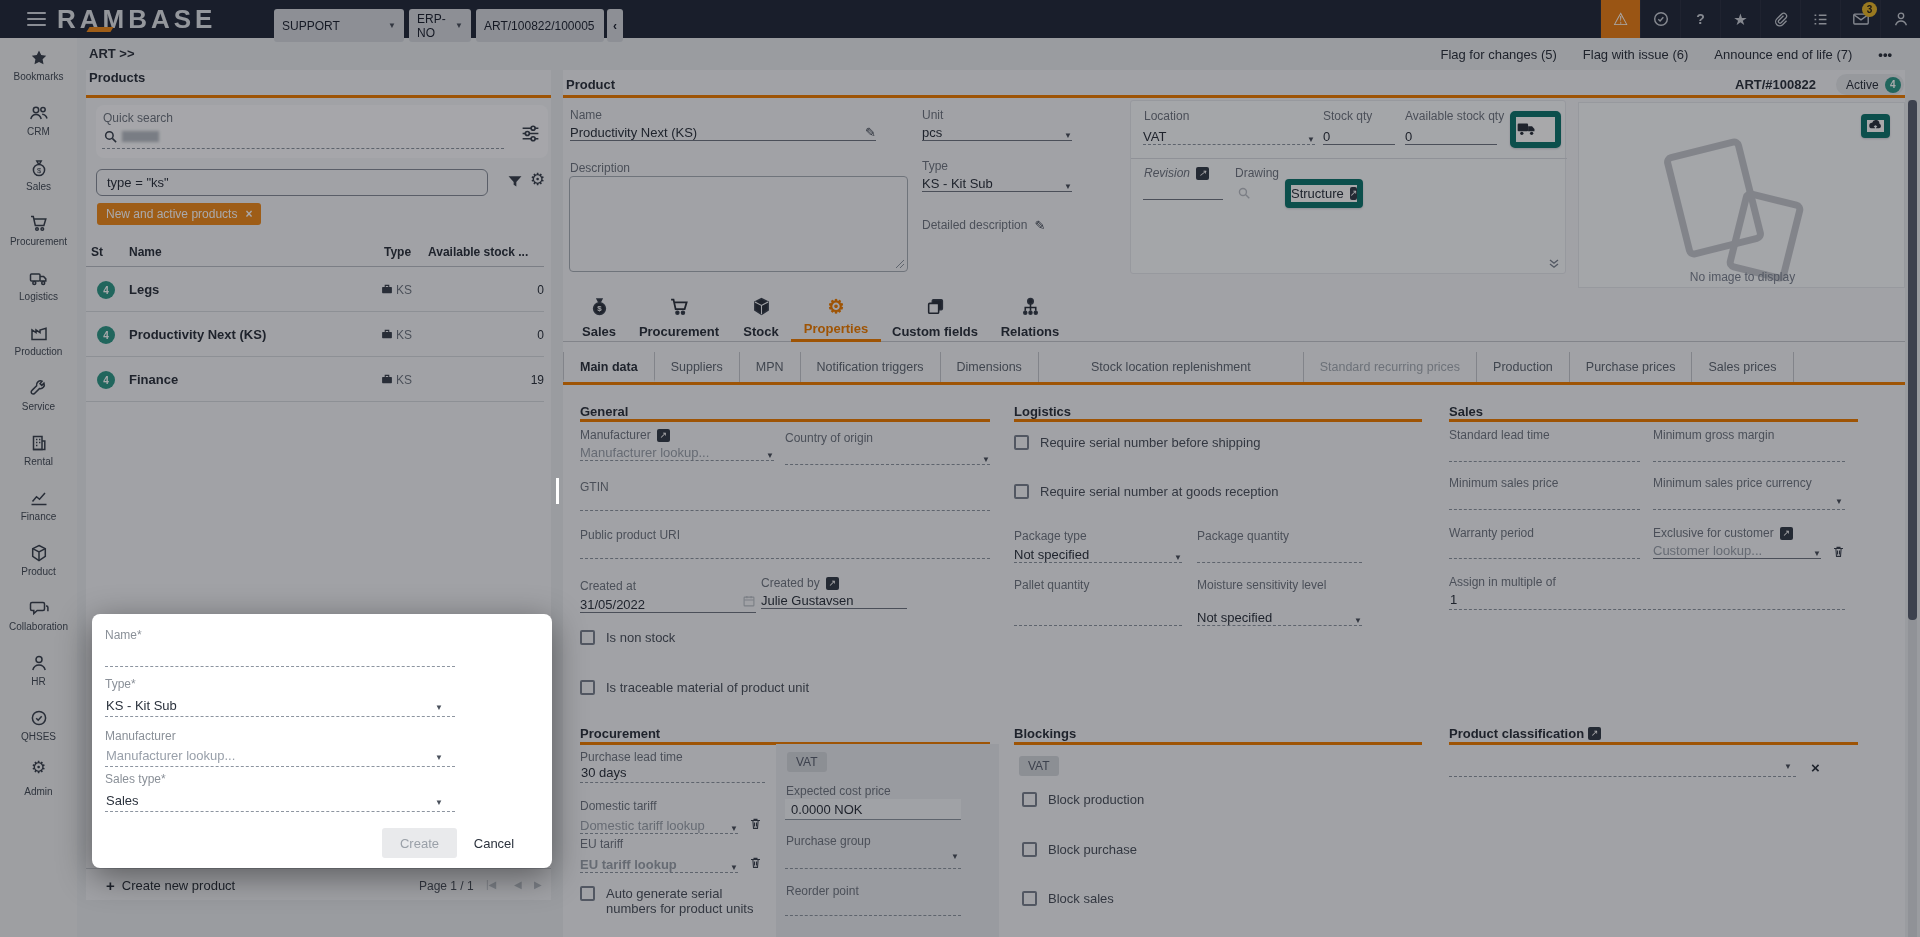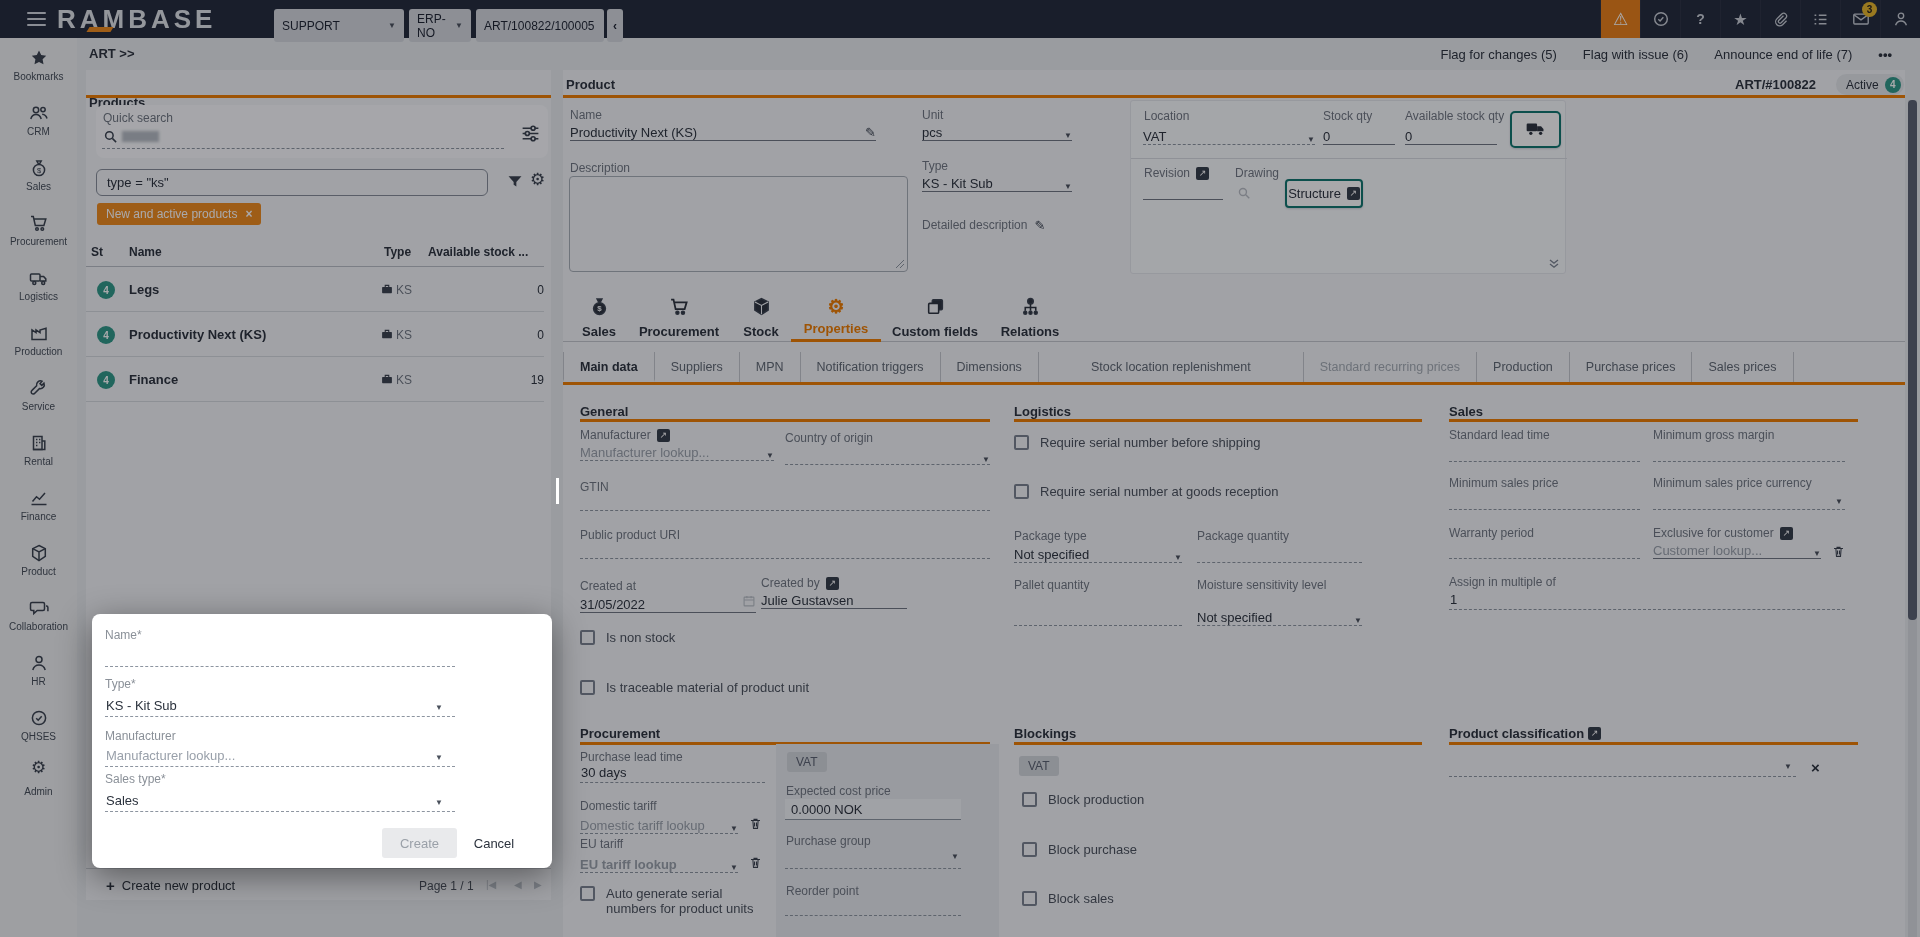--- a/index.html
+++ b/index.html
@@ -46,21 +46,21 @@
   .frow{ display:flex; align-items:flex-end; justify-content:space-between; height:19px; }
   .ext{ display:inline-block; width:13px; height:13px; background:#343c49; color:#fff; border-radius:2px; font-size:9px; line-height:13px; text-align:center; vertical-align:-2px;}
   .edit{ font-size:13px; color:var(--icon); }
   .cb{ width:15px; height:15px; border:2px solid #7a8290; border-radius:2px; flex:none; cursor:pointer;}
   .chkrow{ display:flex; gap:11px; align-items:flex-start; font-size:13px; color:#4a515c;}
   .chip{ display:inline-flex; align-items:center; gap:8px; background:var(--orange2); color:#fff; font-size:12px; border-radius:3px; padding:0 9px; height:22px; cursor:pointer;}
   .gchip{ display:inline-block; background:#d3d7dc; color:#5a6170; font-size:12px; border-radius:3px; padding:3px 9px;}
   .sech{ font-size:13px; font-weight:bold; color:var(--dark); }
   .status{ width:18px; height:18px; border-radius:50%; background:var(--teal); color:#fff; font-size:10px; font-weight:bold; display:flex; align-items:center; justify-content:center;}
   .trash svg{ stroke:var(--icon); fill:none; stroke-width:1.4;}
-  .btnlike{ background:#fdfdfe; border:2px solid #0f766e; border-radius:5px; box-shadow:0 1px 2px rgba(30,40,60,.18); display:flex; align-items:center; justify-content:center; cursor:pointer;}
+  .btnlike{ background:#fdfdfe; border:6px solid #0f766e; border-radius:5px; box-shadow:0 1px 2px rgba(30,40,60,.18); display:flex; align-items:center; justify-content:space-between; cursor:pointer;}
   
   .mtab{ position:absolute; top:0; display:flex; flex-direction:column; align-items:center; gap:4px; cursor:pointer;}
   .mtab span{ font-size:13px; font-weight:bold; color:var(--dark); }
   .mtab.on span{ color:var(--orange); }
   .subtabs{ position:absolute; display:flex; border-bottom:3px solid var(--orange); }
   .stab{ height:30px; line-height:30px; padding:0 16px; font-size:12.5px; color:#5f6772; border-right:1px solid #c3c7cc; cursor:pointer; white-space:nowrap;}
   .stab.on{ font-weight:bold; color:var(--dark); border-left:1px solid #c3c7cc; margin-bottom:-3px; border-bottom:3px solid transparent; background:var(--panel);}
   .stab.dis{ color:#a3aab2; }
   
   .dim{ position:absolute; inset:0; background:rgba(8,10,14,.35); z-index:40; }
@@ -242,21 +242,21 @@
         </svg></span>
     <span>QHSES</span>
   </div>
   <div class="sbitem">
     <span class="sv" style="font-size:17px;color:#39414e;">⚙</span>
     <span>Admin</span>
   </div>
 </nav>
 
 <section class="panel" style="left:86px;top:70px;width:465px;height:830px;">
-  <div class="ptitle abs" style="left:3px;top:25px;">Products</div>
+  <div class="ptitle abs" style="left:3px;top:0;">Products</div>
   <div class="orule" style="left:0;top:25px;width:465px;"></div>
 
   <div class="abs" style="left:10px;top:35px;width:452px;height:53px;background:#fafbfd;border-radius:8px;">
     <div class="lbl abs" style="left:7px;top:6px;">Quick search</div>
     <span class="abs" style="left:7px;top:24px;">
       <svg width="15" height="15" viewBox="0 0 20 20">
           <circle cx="8.5" cy="8.5" r="5" stroke="#39414e" fill="none" stroke-width="2"></circle>
           <path d="M12.5 12.5L17.5 17.5" stroke="#39414e" stroke-width="2"></path>
         </svg>
     </span>
@@ -401,21 +401,21 @@
     </div>
     <div class="btnlike abs" style="left:379px;top:10px;width:51px;height:37px;">
       <span><svg width="22" height="22" viewBox="0 0 20 20">
             <rect x="1.5" y="6" width="9.5" height="7" rx="1" fill="#2b323d"></rect>
             <path d="M11 8.5h3.6l2.2 2.4v2.1h-5.8z" fill="#2b323d"></path>
             <circle cx="5.3" cy="14.8" r="1.5" fill="#2b323d"></circle>
             <circle cx="14.2" cy="14.8" r="1.5" fill="#2b323d"></circle>
           </svg></span>
     </div>
     <div class="abs" style="left:0;top:57px;width:436px;height:1px;background:#d7dbe0;"></div>
-    <div class="abs" style="left:13px;top:65px;display:flex;gap:6px;align-items:center;">
+    <div class="abs" style="left:13px;top:65px;display:flex;gap:6px;align-items:center;font-style:italic;">
       <span class="lbl">Revision</span>
       <span class="ext">↗</span>
     </div>
     <div class="abs solid" style="left:12px;top:98px;width:80px;"></div>
     <div class="lbl abs" style="left:104px;top:65px;">Drawing</div>
     <span class="abs" style="left:106px;top:85px;">
       <svg width="14" height="14" viewBox="0 0 20 20">
           <circle cx="8.5" cy="8.5" r="5" stroke="#b9bec5" fill="none" stroke-width="2"></circle>
           <path d="M12.5 12.5L17.5 17.5" stroke="#b9bec5" stroke-width="2"></path>
         </svg>
@@ -424,20 +424,31 @@
       <span class="val">Structure</span>
       <span class="ext">↗</span>
     </div>
     <span class="abs" style="left:417px;top:155px;">
       <svg width="12" height="12" viewBox="0 0 12 12">
           <path d="M2 2l4 3.2L10 2M2 6l4 3.2L10 6" stroke="#7a8290" fill="none" stroke-width="1.4"></path>
         </svg>
     </span>
   </div>
 
+  <div class="abs" style="left:1015px;top:32px;width:327px;height:186px;background:var(--card);border:1px solid #e4e7ec;overflow:hidden;">
+    <div class="btnlike abs" style="left:282px;top:11px;width:29px;height:24px;border-radius:4px;">
+      <span><svg width="17" height="17" viewBox="0 0 20 20">
+            <path d="M5.8 14.5a3.3 3.3 0 0 1 .3-6.6A4.4 4.4 0 0 1 14.7 9a2.9 2.9 0 0 1-.6 5.5z" fill="#2b323d"></path>
+            <path d="M10 15.5v-4.2m0 0L8.3 13m1.7-1.7L11.7 13" stroke="#f8fafc" fill="none" stroke-width="1.2"></path>
+          </svg></span>
+    </div>
+    <div class="imgph" style="left:95px;top:42px;width:80px;height:106px;transform:rotate(-14deg);"></div>
+    <div class="imgph" style="left:155px;top:92px;width:62px;height:82px;transform:rotate(14deg);"></div>
+    <div class="abs" style="left:0;top:167px;width:327px;text-align:center;font-size:12px;color:#7a8290;">No image to display</div>
+  </div>
 
   <div class="abs" style="left:0;top:226px;width:1342px;height:46px;border-bottom:1px solid #c3c7cc;">
     <div class="mtab" style="left:12px;width:48px;">
       <span class="sv"><svg width="21" height="21" viewBox="0 0 20 20">
             <circle cx="10" cy="12" r="5.6" fill="#2b323d"></circle>
             <path d="M7.8 3h4.4l-1.4 2.6h-1.6z" fill="#2b323d"></path>
             <text x="10" y="14.6" text-anchor="middle" font-size="7.5" fill="#f3f5f8" stroke="none">$</text>
           </svg></span>
       <span>Sales</span>
     </div>

